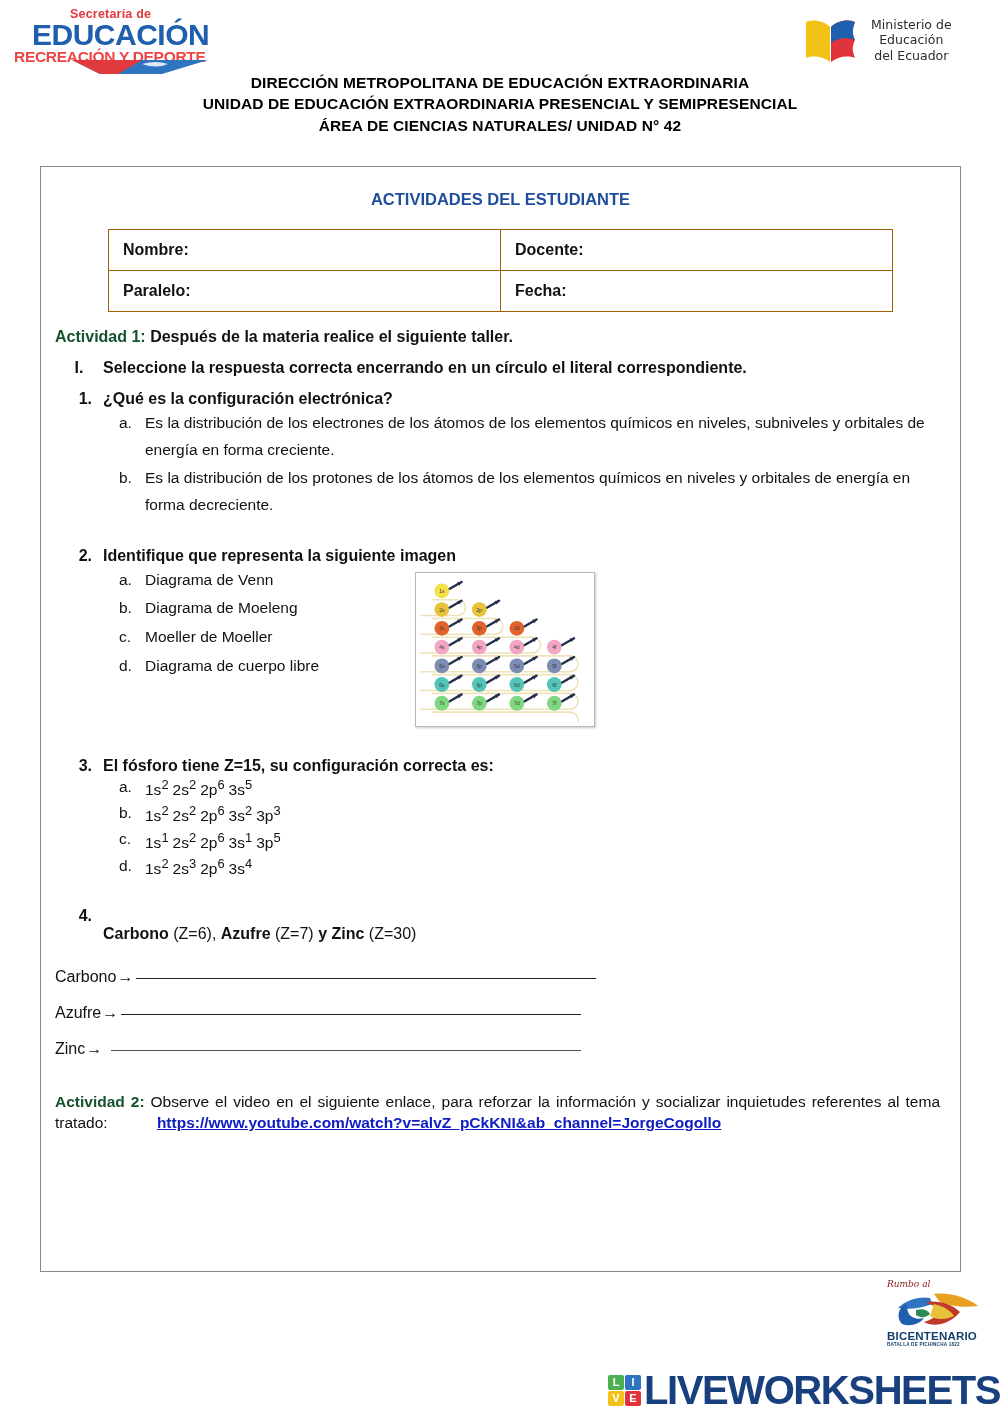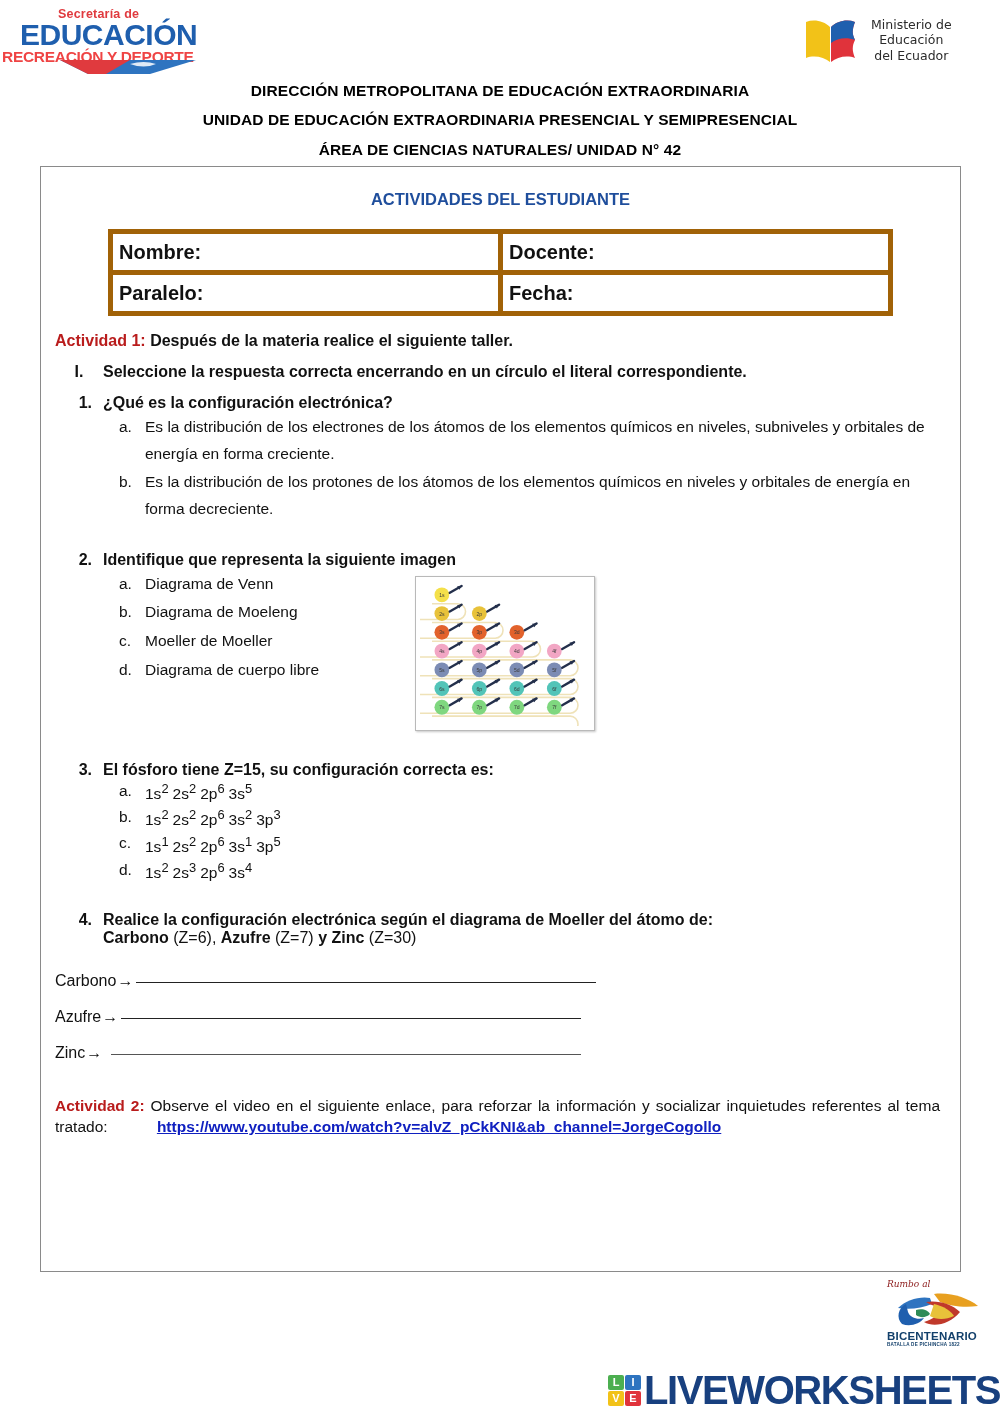--- a/index.html
+++ b/index.html
@@ -12,21 +12,21 @@
     position: relative;
     font-family: "Liberation Sans", sans-serif;
     color: #111;
     overflow: hidden;
   }
 
   
   .header { position: relative; height: 165px; }
 
   .logo-left {
-    position: absolute; left: 0; top: 8px;
+    position: absolute; left: 12px; top: 8px;
     width: 198px; height: 66px;
   }
   .logo-left .sec {
     font-size: 12.5px; font-weight: bold; color: #E03A3E;
     letter-spacing: .2px; line-height: 1; padding-left: 58px;
   }
   .logo-left .edu {
     font-size: 30px; font-weight: bold; color: #1F5FAE;
     letter-spacing: -0.5px; line-height: .95; padding-left: 20px;
   }
@@ -50,21 +50,21 @@
     font-family: "DejaVu Sans", sans-serif;
     text-align: center;
   }
 
   .hdr-lines {
     position: absolute; left: 0; right: 0; top: 72px;
     text-align: center;
   }
   .hdr-lines div {
     font-size: 15.5px; font-weight: bold; color: #000;
-    line-height: 1.38; letter-spacing: .1px; margin-top: 8px;
+    line-height: 1.38; letter-spacing: .1px;
   }
 
   
   .sheet {
     position: absolute;
     left: 40px; top: 166px; width: 921px; height: 1106px;
     border: 1px solid #8a8a8a;
     background: #fff;
   }
 
@@ -76,34 +76,34 @@
     margin-top: 23px;
   }
 
   
   table.info {
     border-collapse: collapse;
     margin: 20px auto 0 auto;
     width: 785px;
   }
   table.info td {
-    border: 5px solid #a16207;
+    border: 1px solid #a16207;
     height: 41px;
-    padding: 0 6px;
-    font-size: 20px;
+    padding: 0 14px;
+    font-size: 16px;
     font-weight: bold;
     vertical-align: middle;
     width: 50%;
   }
 
   
   .body { padding: 0 16px 0 14px; }
 
   .act-head { font-size: 16px; font-weight: bold; margin-top: 16px; }
-  .act-label { color: #b91c1c; }
+  .act-label { color: #14532d; }
 
   .roman {
     display: flex; margin-top: 13px; font-size: 16px; font-weight: bold;
   }
   .roman .rn { width: 48px; flex: 0 0 48px; text-align: center; }
 
   .q {
     display: flex; margin-top: 13px; font-size: 16px; font-weight: bold;
   }
   .q .num { width: 48px; flex: 0 0 48px; text-align: right; padding-right: 11px; }
@@ -423,21 +423,21 @@
       <span class="txt cfg"><span class="orb">1s<sup>1</sup></span><span class="orb">2s<sup>2</sup></span><span class="orb">2p<sup>6</sup></span><span class="orb">3s<sup>1</sup></span><span class="orb">3p<sup>5</sup></span></span>
     </div>
     <div class="opt opt-tight">
       <span class="ltr">d.</span>
       <span class="txt cfg"><span class="orb">1s<sup>2</sup></span><span class="orb">2s<sup>3</sup></span><span class="orb">2p<sup>6</sup></span><span class="orb">3s<sup>4</sup></span></span>
     </div>
 
     <div class="q" style="margin-top:27px">
       <span class="num">4.</span>
       <span>
-        <span>Realice la configuración electrónica según el diagrama de Moeller del átomo de:</span><br>
+        <br>
         <span id="q4line2"><span style="font-weight: bold;">Carbono </span><span style="font-weight: normal;">(Z=6), </span><span style="font-weight: bold;">Azufre </span><span style="font-weight: normal;">(Z=7) </span><span style="font-weight: bold;">y Zinc </span><span style="font-weight: normal;">(Z=30)</span></span>
       </span>
     </div>
 
     <div class="fill" style="margin-top:25px">
       <span class="lbl">Carbono</span>
       <span class="arrow">→</span>
       <span class="line"></span>
     </div>
     <div class="fill">

